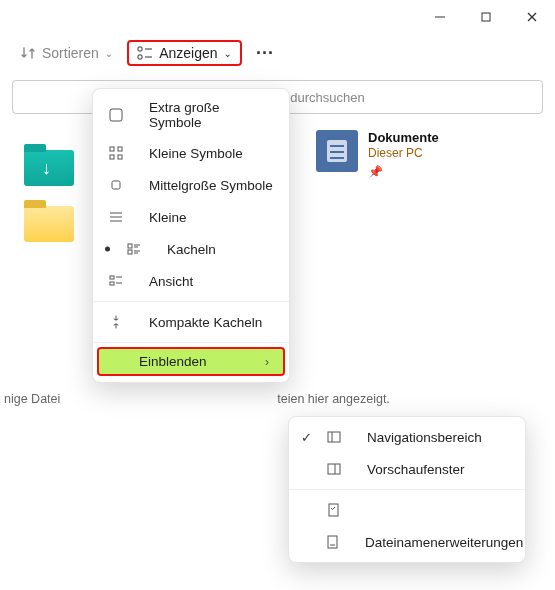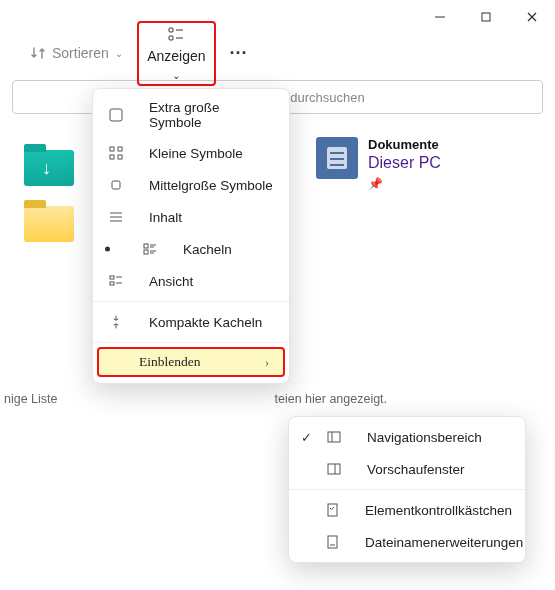--- a/index.html
+++ b/index.html
@@ -32,37 +32,36 @@
     align-items: center;
     justify-content: center;
     color: #333;
   }
   .tb-btn svg { width: 10px; height: 10px; }
 
   .toolbar {
     height: 38px;
     display: flex;
     align-items: center;
-    padding: 0 20px;
+    padding: 0 10px;
     gap: 4px;
   }
   .tl-item {
     display: flex;
     align-items: center;
     gap: 6px;
     padding: 5px 10px;
     border-radius: 4px;
     color: #888;
     font-size: 14px;
   }
   .tl-item.highlight {
     border: 2px solid #e11;
     color: #222;
     padding: 3px 8px;
-    flex-direction: column;
   }
   .tl-icon { width:16px; height:16px; display:flex; align-items:center; justify-content:center; }
   .chev { font-size: 10px; color: #888; }
   .ellipsis { font-size: 18px; font-weight:bold; padding:0 10px; color:#333;}
 
   .searchbar {
     margin: 8px 12px 10px 12px;
     height: 32px;
     border: 1px solid #ccc;
     border-radius: 4px;
@@ -99,39 +98,39 @@
     width: 50px; height: 36px; border-radius:3px; position:relative;
     background: linear-gradient(#ffe89c,#ffd24d);
   }
   .folder-yl::before{
     content:""; position:absolute; top:-6px; left:0; width:22px; height:8px;
     background:#e7b93b; border-radius:2px 2px 0 0;
   }
 
   .doc-tile {
     position:absolute; left:316px; top:6px;
-    display:flex; align-items:flex-start; gap:10px;margin-top:7px;
+    display:flex; align-items:flex-start; gap:10px;
   }
   .doc-ico {
     width:42px; height:42px; background:#4a6fa5; border-radius:3px;
     display:flex; align-items:center; justify-content:center; color:#fff;
     position:relative;
   }
   .doc-ico .lines {
     width:20px; height:22px; background:#cfd9e8; border-radius:2px;
     position:relative;
   }
   .doc-ico .lines::before, .doc-ico .lines::after {
     content:""; position:absolute; left:3px; right:3px; height:2px; background:#4a6fa5;
   }
   .doc-ico .lines::before { top:5px; }
   .doc-ico .lines::after { top:11px; box-shadow: 0 6px 0 #4a6fa5; }
   .doc-txt { line-height:1.25; }
   .doc-title { font-weight:600; color:#111; }
-  .doc-sub { color:#4c1d95; font-size:16px; }
+  .doc-sub { color:#a16207; font-size:12px; }
   .pin { color:#888; font-size:12px; margin-top:4px; }
 
   .hint {
     position:absolute; top:392px; left:0; right:0;
     color:#666; font-size:12.5px; padding-left:4px;
   }
 
   
   .menu {
     position:absolute;
@@ -150,22 +149,22 @@
     gap:24px;
     padding:7px 14px;
     font-size:13.5px;
     color:#222;
     position:relative;
   }
   .menu-item .mi-icon {
     width:18px; height:18px; display:flex; align-items:center; justify-content:center;
     color:#444;
   }
-  .menu-item.indent18 { padding-left: 48px; }
-  .menu-item.sel { background:#fef9c3;font-family:Liberation Serif, serif; }
+  .menu-item.indent18 { padding-left: 32px; }
+  .menu-item.sel { background:#bef264; }
   .menu-item.highlight {
     border:2px solid #e11; border-radius:4px; margin:2px 4px; padding:5px 10px;
   }
   .menu-item .sub-chev {
     position:absolute; right:14px; top:50%; transform:translateY(-50%);
     font-size:12px; color:#555;
   }
   .menu-sep {
     height:1px; background:#eee; margin:4px 0;
   }
@@ -269,21 +268,21 @@
         </div>
       <div class="doc-txt">
         <div class="doc-title">Dokumente</div>
         <div class="doc-sub">Dieser PC</div>
         <div class="pin">📌</div>
       </div>
     </div>
   </div>
 
   <div class="hint">
-    <span>nige Liste</span>
+    <span>nige Datei</span>
     <span style="display:inline-block;width:210px;"></span>
     <span>teien hier angezeigt.</span>
   </div>
 
   <div class="menu">
     <div class="menu-item">
       <span class="mi-icon">
           <svg width="16" height="16" viewBox="0 0 16 16">
             <rect x="2" y="2" width="12" height="12" rx="2" fill="none" stroke="#555"></rect>
           </svg>
@@ -310,21 +309,21 @@
       <span>Mittelgroße Symbole</span>
     </div>
     <div class="menu-item">
       <span class="mi-icon">
           <svg width="16" height="16" viewBox="0 0 16 16">
             <line x1="2" y1="4" x2="14" y2="4" stroke="#555"></line>
             <line x1="2" y1="8" x2="14" y2="8" stroke="#555"></line>
             <line x1="2" y1="12" x2="14" y2="12" stroke="#555"></line>
           </svg>
         </span>
-      <span>Inhalt</span>
+      <span>Kleine</span>
     </div>
     <div class="menu-item indent18">
       <span class="bullet"></span>
       <span class="mi-icon">
           <svg width="16" height="16" viewBox="0 0 16 16">
             <rect x="2" y="3" width="4" height="4" fill="none" stroke="#555"></rect>
             <line x1="8" y1="4" x2="14" y2="4" stroke="#555"></line>
             <line x1="8" y1="6" x2="12" y2="6" stroke="#555"></line>
             <rect x="2" y="9" width="4" height="4" fill="none" stroke="#555"></rect>
             <line x1="8" y1="10" x2="14" y2="10" stroke="#555"></line>
@@ -381,21 +380,20 @@
       <span>Vorschaufenster</span>
     </div>
     <div class="menu-sep"></div>
     <div class="menu-item">
       <span class="mi-icon">
           <svg width="16" height="16" viewBox="0 0 16 16">
             <rect x="3" y="2" width="9" height="12" fill="none" stroke="#555"></rect>
             <path d="M5 6l1.5 1.5L9 5" stroke="#555" fill="none"></path>
           </svg>
         </span>
-      <span>Elementkontrollkästchen</span>
     </div>
     <div class="menu-item">
       <span class="mi-icon">
           <svg width="16" height="16" viewBox="0 0 16 16">
             <rect x="3" y="2" width="9" height="12" fill="none" stroke="#555"></rect>
             <line x1="5" y1="11" x2="10" y2="11" stroke="#555"></line>
           </svg>
         </span>
       <span>Dateinamenerweiterungen</span>
     </div>

